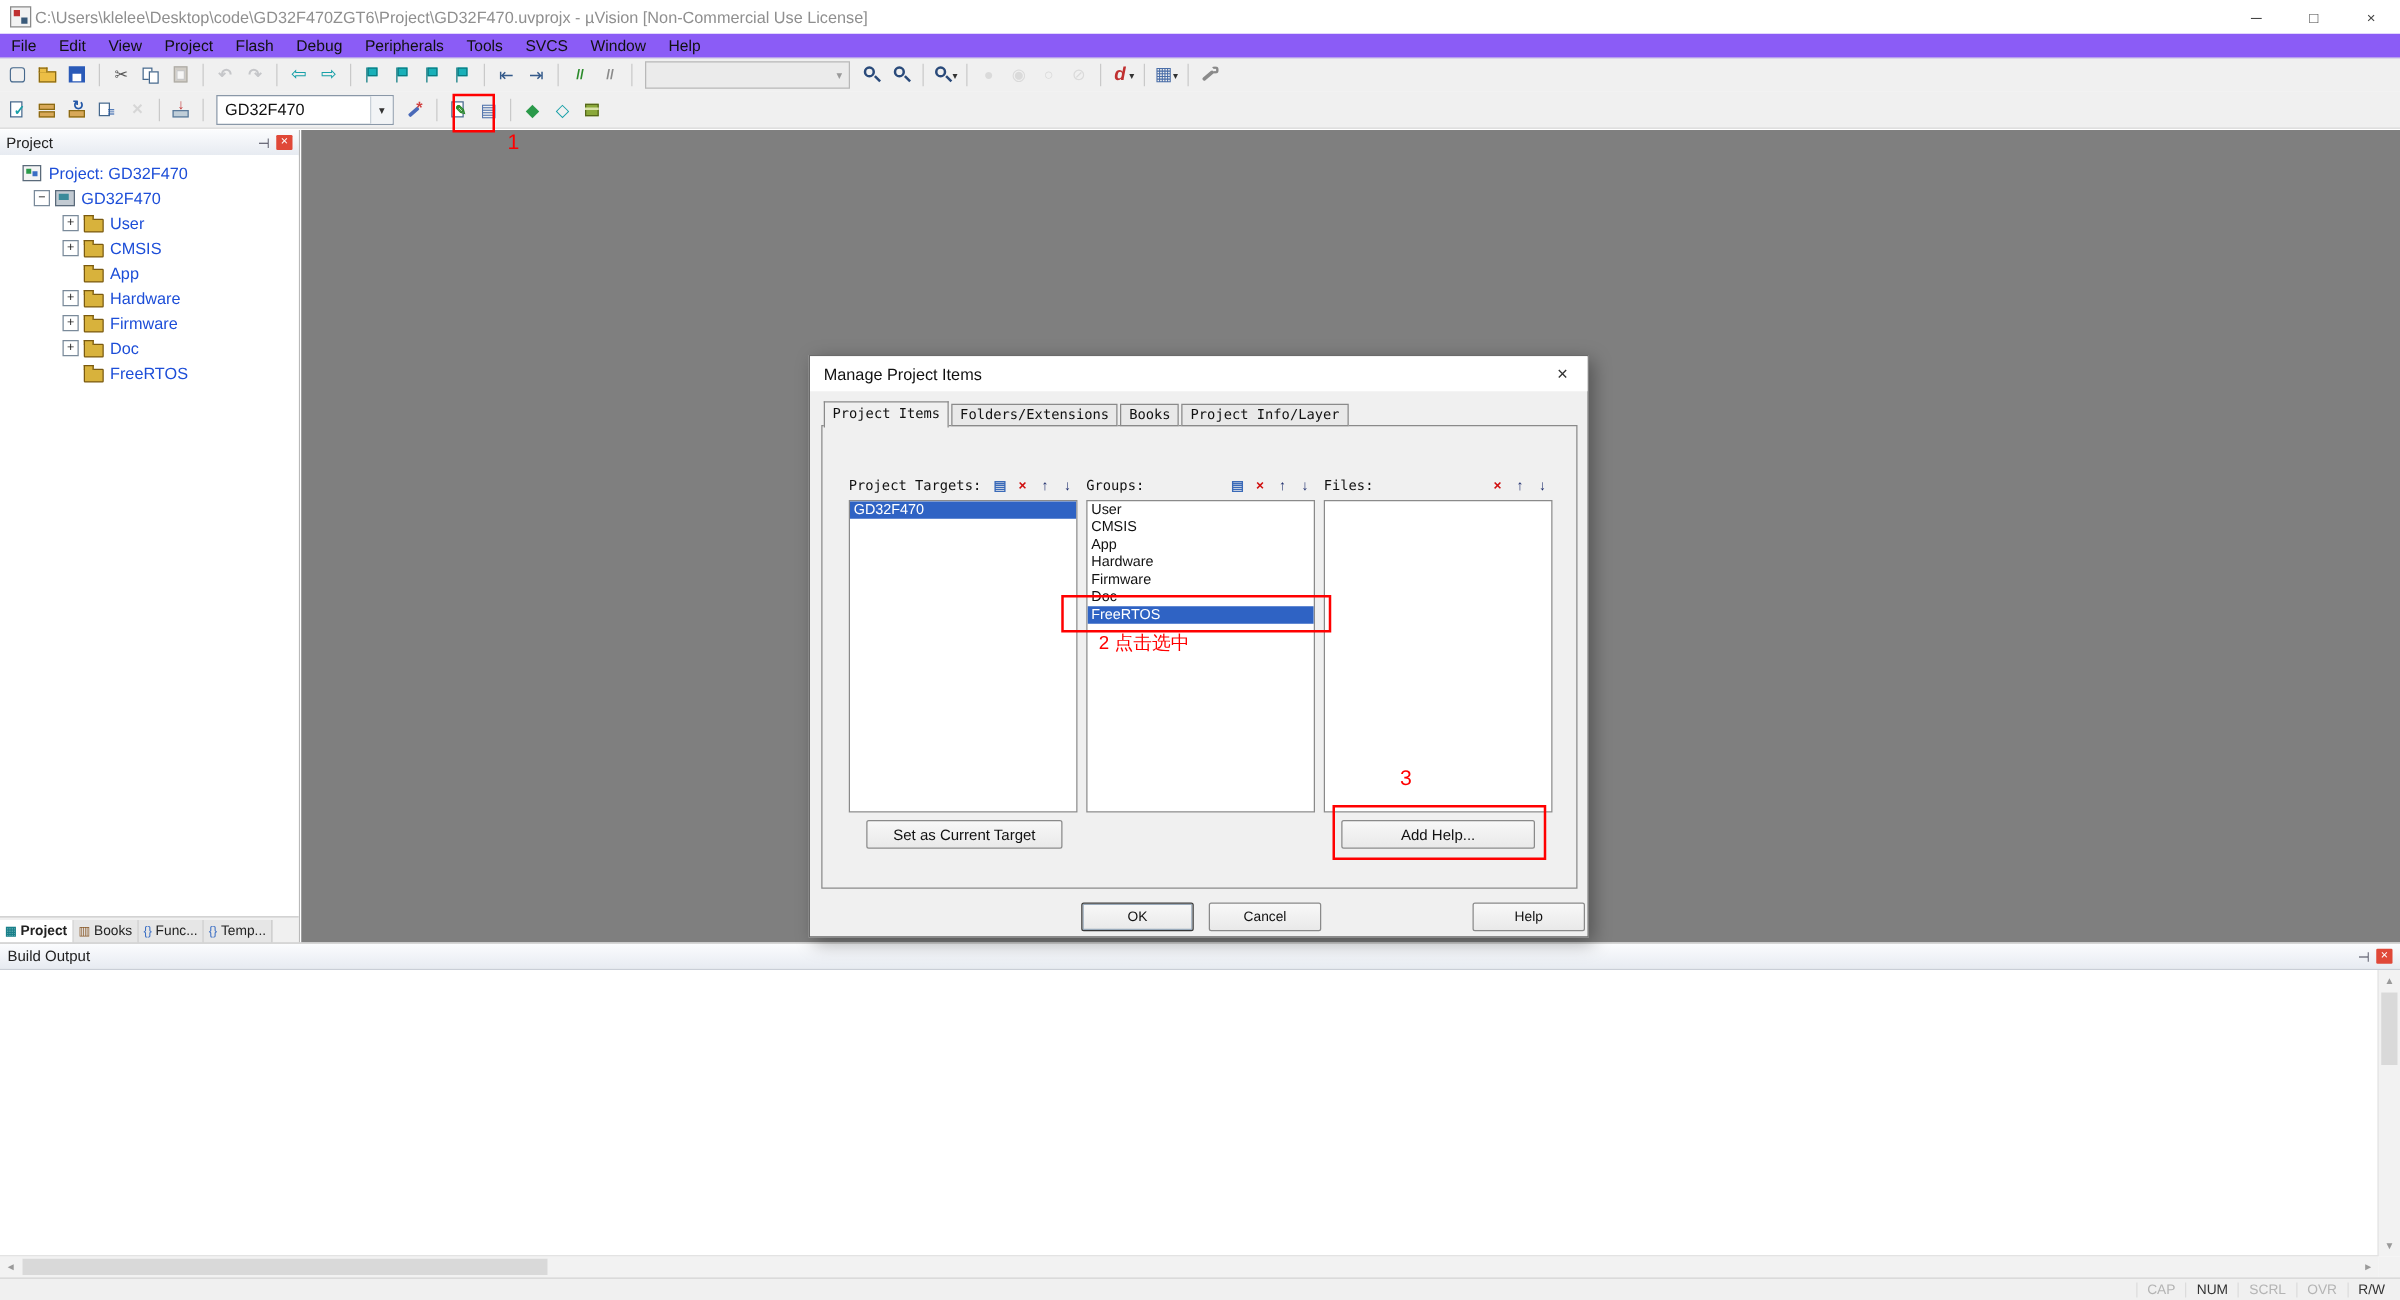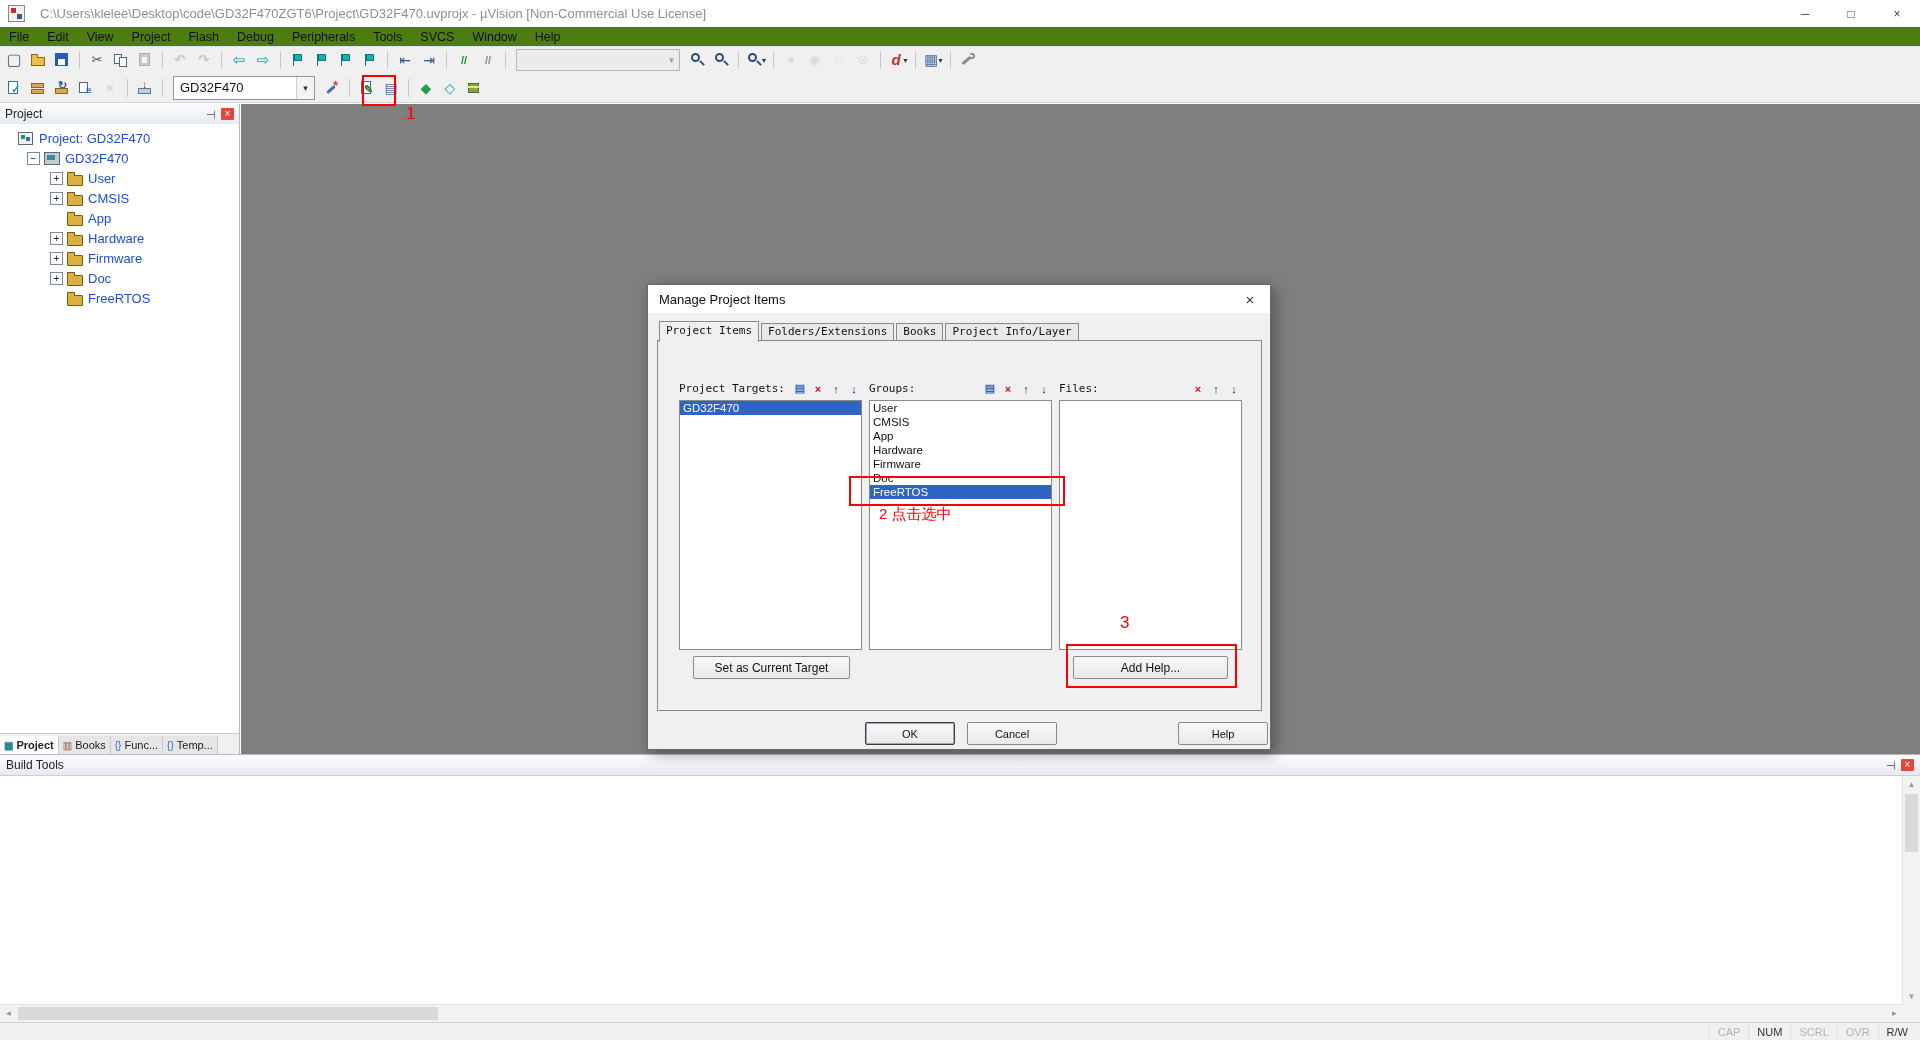--- a/index.html
+++ b/index.html
@@ -4,26 +4,26 @@
 <style>
   html,body{margin:0;padding:0;overflow:hidden}
   body{width:1920px;height:1040px;font-family:"Liberation Sans",sans-serif;background:#fff;position:relative}
   .screen{position:absolute;inset:0;width:1920px;height:1040px}
 
   
   .titlebar{position:absolute;left:0;top:0;width:100%;height:27px;background:#ffffff;display:flex;align-items:center}
   .app-icon{flex:none;width:15px;height:15px;margin-left:8px;position:relative;background:#f2f2f2;border:1px solid #8a8a8a}
   .app-icon::before{content:"";position:absolute;left:2px;top:2px;width:5px;height:5px;background:#c03030}
   .app-icon::after{content:"";position:absolute;right:2px;bottom:2px;width:5px;height:5px;background:#3a5a7a}
-  .title-text{margin-left:15px;font-size:13px;color:#8f8f8f;white-space:nowrap;overflow:hidden;flex:1}
+  .title-text{margin-left:3px;font-size:13px;color:#8f8f8f;white-space:nowrap;overflow:hidden;flex:1}
   .win-controls{display:flex;height:100%}
   .wc{width:46px;height:100%;display:flex;align-items:center;justify-content:center;font-size:12px;color:#444}
 
   
-  .menubar{position:absolute;left:0;top:27px;width:100%;height:19px;background:#4d7c0f;display:flex;align-items:flex-end;border-bottom:1px solid #e3e3e3}
+  .menubar{position:absolute;left:0;top:27px;width:100%;height:19px;background:#8b5cf6;display:flex;align-items:flex-end;border-bottom:1px solid #e3e3e3}
   .menu-item{padding:0 9px;font-size:12.5px;color:#111;height:100%;display:flex;align-items:center}
 
   
   .toolbar{position:absolute;left:0;width:100%;background:#f0f0f0;display:flex;align-items:center;padding-left:2px;box-sizing:border-box}
   .toolbar1{top:47px;height:26px}
   .toolbar2{top:73px;height:30px;border-bottom:1px solid #d9d9d9}
   .tbar-icons{display:flex;align-items:center}
   .tbi{width:22px;height:24px;margin:0 1px;display:flex;align-items:center;justify-content:center;flex:none;position:relative}
   .tbi[data-disabled="true"]{opacity:.45;filter:grayscale(.8)}
   .tbi[data-sep="true"]{width:7px;margin:0 2px;pointer-events:none}
@@ -587,21 +587,21 @@
 
         <div class="ptab">
           <span class="ptab-icon" style="color:#3a6ec4">{}</span>
           <span>Temp...</span>
         </div>
       </div>
   </div>
 
   <div class="build-output">
     <div class="bo-header">
-      <span class="bo-title">Build Tools</span>
+      <span class="bo-title">Build Output</span>
       <span class="pin-icon"></span>
       <span class="xbtn"></span>
     </div>
     <div class="bo-content">
       <div class="vsb">
         <span class="sb-arrow up">▲</span>
         <div class="vsb-thumb"></div>
         <span class="sb-arrow down">▼</span>
       </div>
       <div class="hsb">

